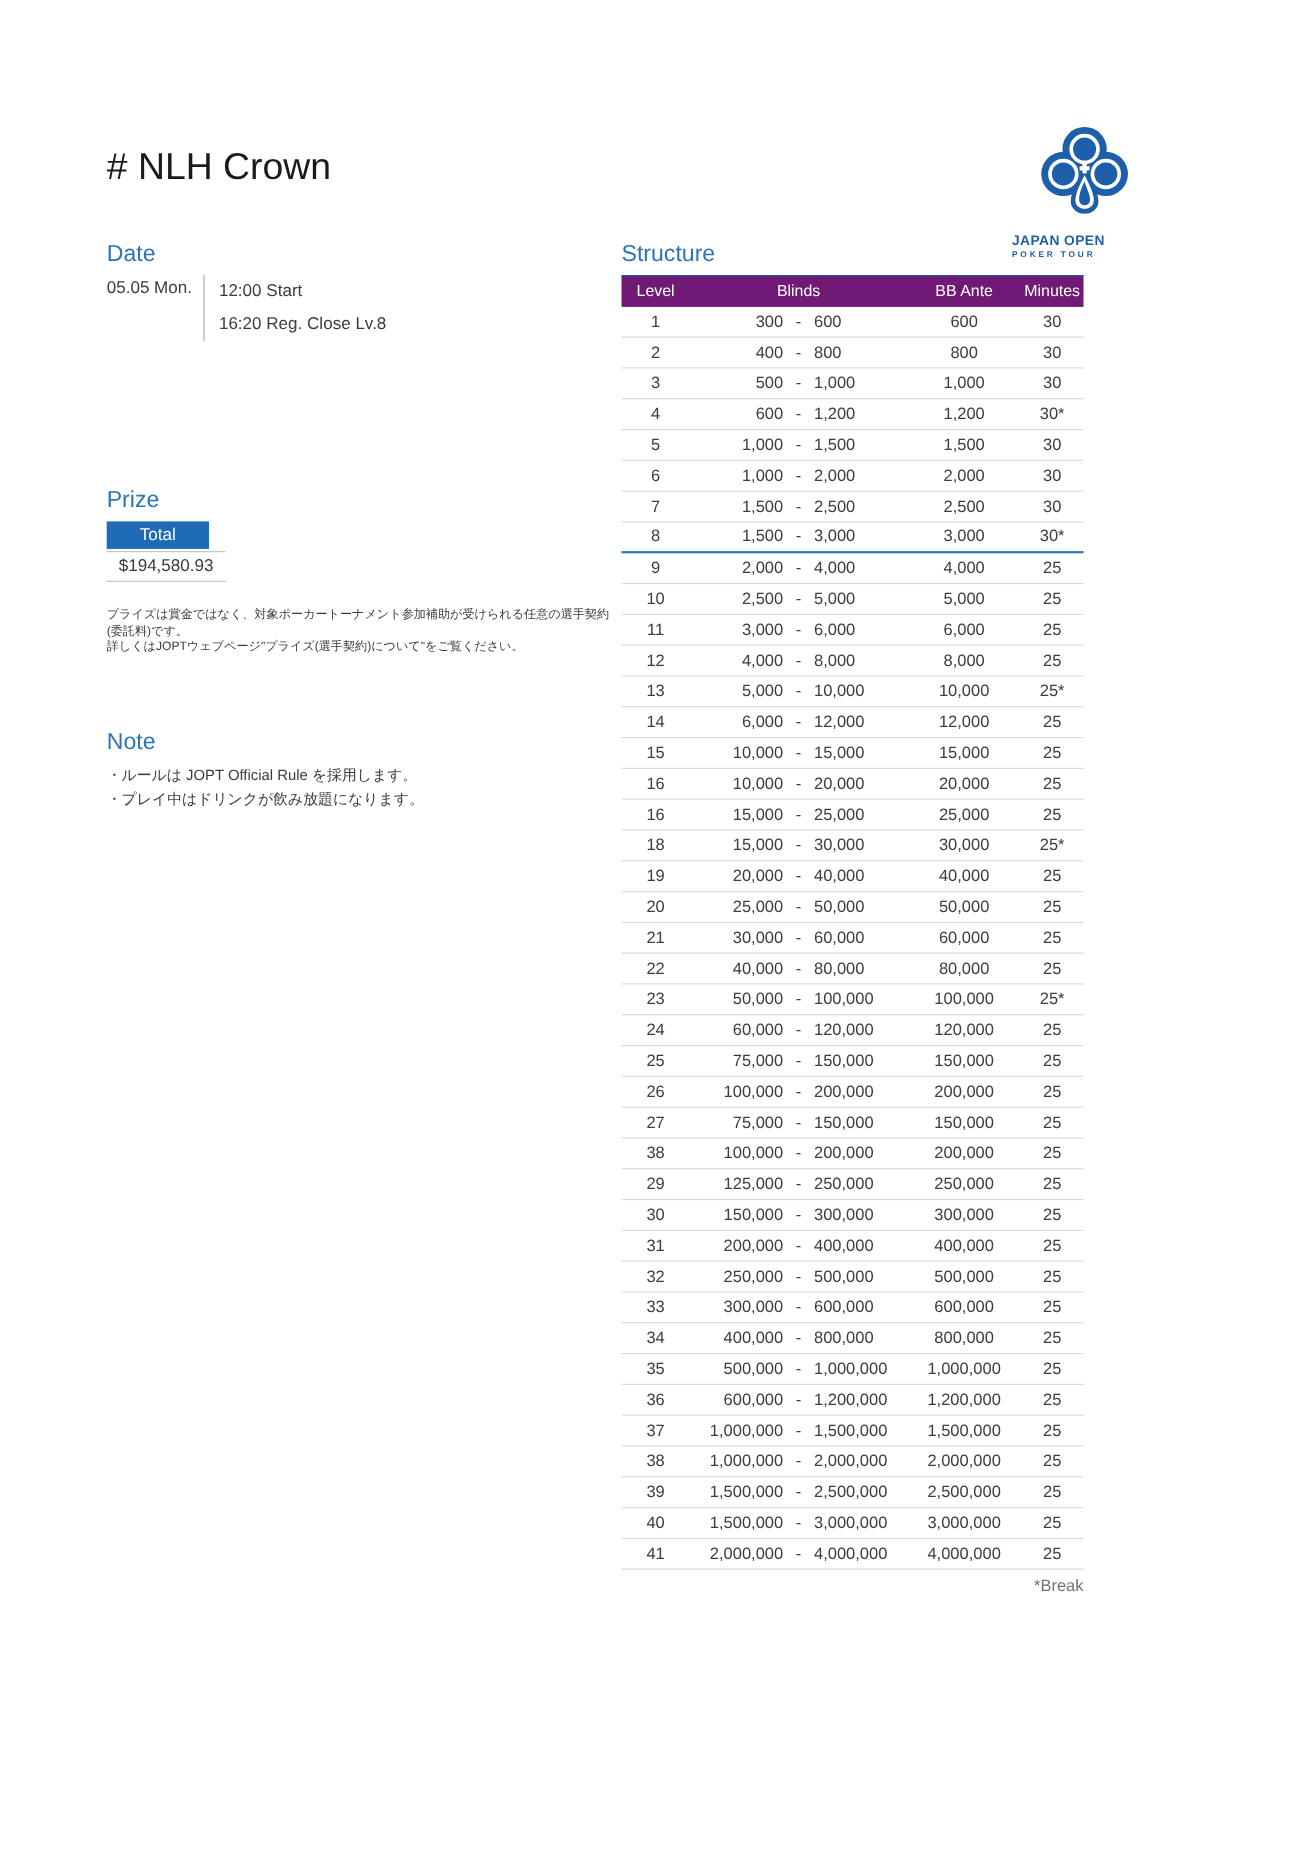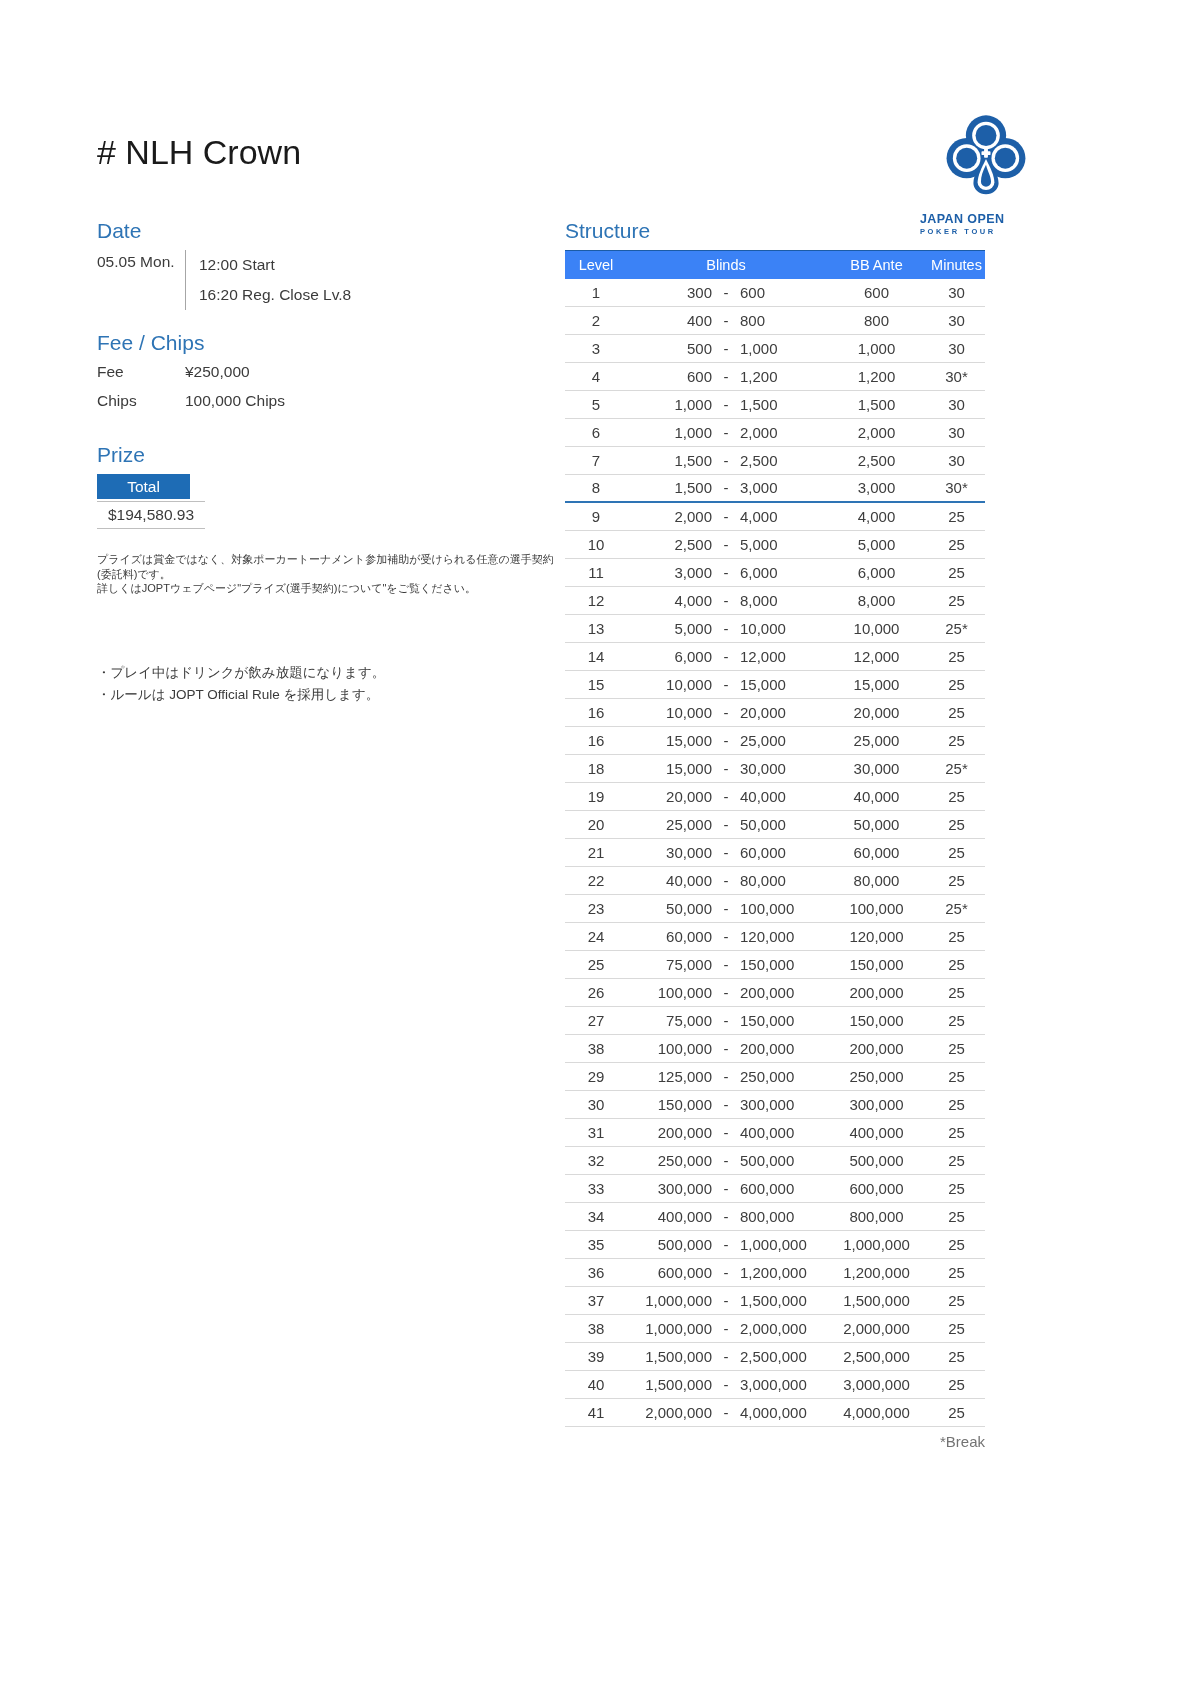--- a/index.html
+++ b/index.html
@@ -46,21 +46,21 @@
   .prize-row:last-child .prize-value{border-bottom:1px solid #bfbfbf;}
 
   
   .fineprint p{margin:0;font-size:11px;line-height:14.5px;color:#3b3b3b;}
 
   
   .note-item{font-size:13.5px;line-height:22px;}
 
   
   #sec-structure{position:absolute;left:565px;top:218px;width:420px;}
-  .st-head{display:flex;background:#3b82f6;color:#fff;height:28px;line-height:28px;
+  .st-head{display:flex;background:#701a75;color:#fff;height:28px;line-height:28px;
            font-size:14.5px;border-top:1px solid #1b5ba6;}
   .srow{display:flex;height:27px;line-height:27px;font-size:15px;color:#3d3d3d;
         border-bottom:1px solid #d9d9d9;}
   .srow.reg-close{border-bottom:2px solid #2e74b5;height:26px;line-height:26px;}
   .c-level{width:62px;text-align:center;}
   .c-blinds{width:198px;display:flex;}
   .c-blinds .sb{width:85px;text-align:right;}
   .c-blinds .dash{width:28px;text-align:center;}
   .c-blinds .bb{flex:1;text-align:left;}
   .c-ante{width:103px;text-align:center;}
@@ -109,50 +109,40 @@
     <div class="sec-h">Date</div>
     <div class="date-table">
       <div class="date-day">05.05 Mon.</div>
       <div class="date-times">
         <div>12:00 Start</div>
         <div>16:20 Reg. Close Lv.8</div>
       </div>
     </div>
   </div>
 
-  <div class="sec" id="sec-fee">
-    <div class="sec-h">Fee / Chips</div>
-    <div class="kv-row">
-      <div class="kv-label">Fee</div>
-      <div>¥250,000</div>
-    </div>
-    <div class="kv-row">
-      <div class="kv-label">Chips</div>
-      <div>100,000 Chips</div>
-    </div>
-  </div>
 
   <div class="sec" id="sec-prize">
     <div class="sec-h">Prize</div>
     <div class="prize-table">
       <div class="prize-row">
         <div class="prize-label">Total</div>
         <div class="prize-value">$194,580.93</div>
       </div>
     </div>
   </div>
 
   <div class="sec fineprint" id="sec-prizenote">
     <p>プライズは賞金ではなく、対象ポーカートーナメント参加補助が受けられる任意の選手契約(委託料)です。</p>
     <p>詳しくはJOPTウェブページ"プライズ(選手契約)について"をご覧ください。</p>
   </div>
 
   <div class="sec" id="sec-note">
+    <div class="sec-h">Note</div>
+    <div class="note-item">・ルールは JOPT Official Rule を採用します。</div>
     <div class="note-item">・プレイ中はドリンクが飲み放題になります。</div>
-    <div class="note-item">・ルールは JOPT Official Rule を採用します。</div>
   </div>
 
   <div id="sec-structure">
     <div class="sec-h">Structure</div>
     <div class="st-head">
       <div class="c-level">Level</div>
       <div class="c-blinds" style="justify-content:center;">Blinds</div>
       <div class="c-ante">BB Ante</div>
       <div class="c-min">Minutes</div>
     </div>

